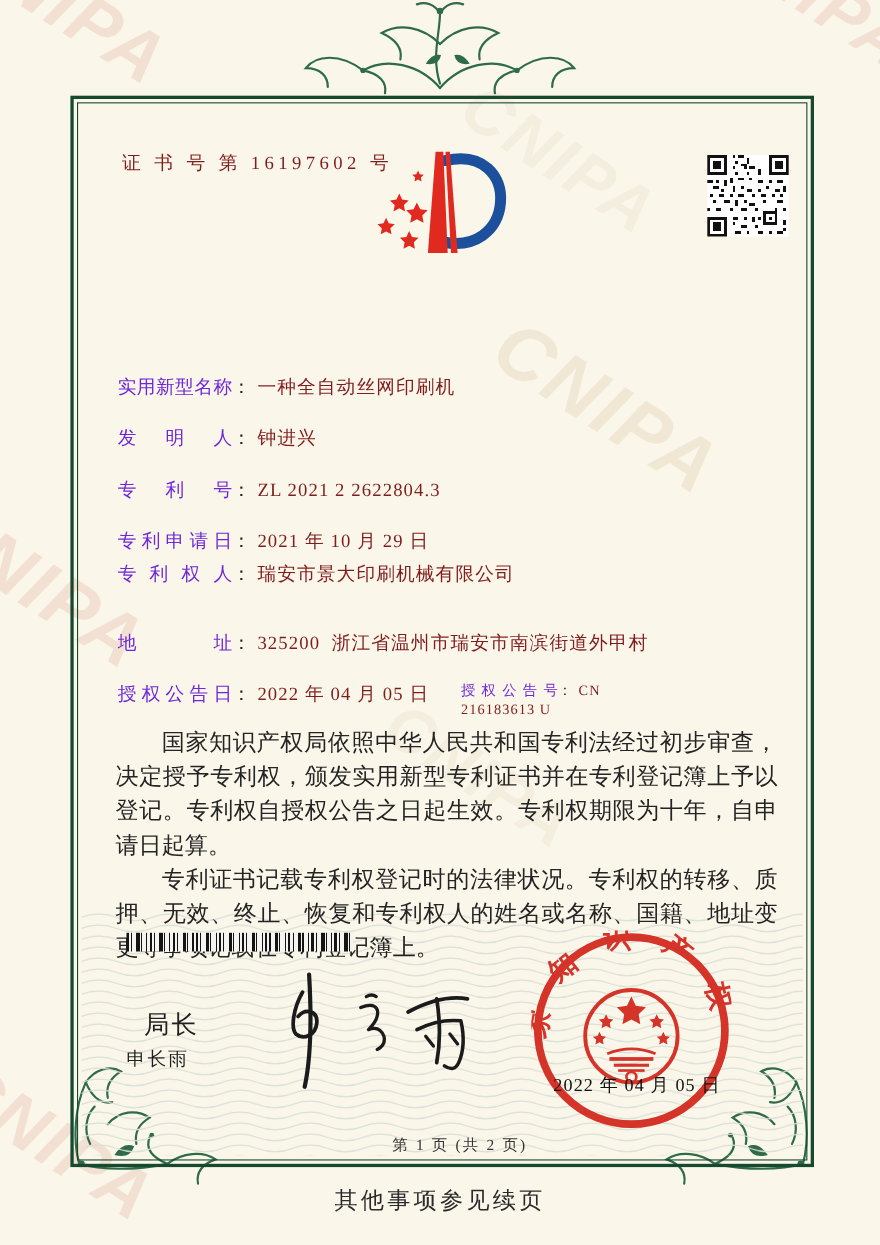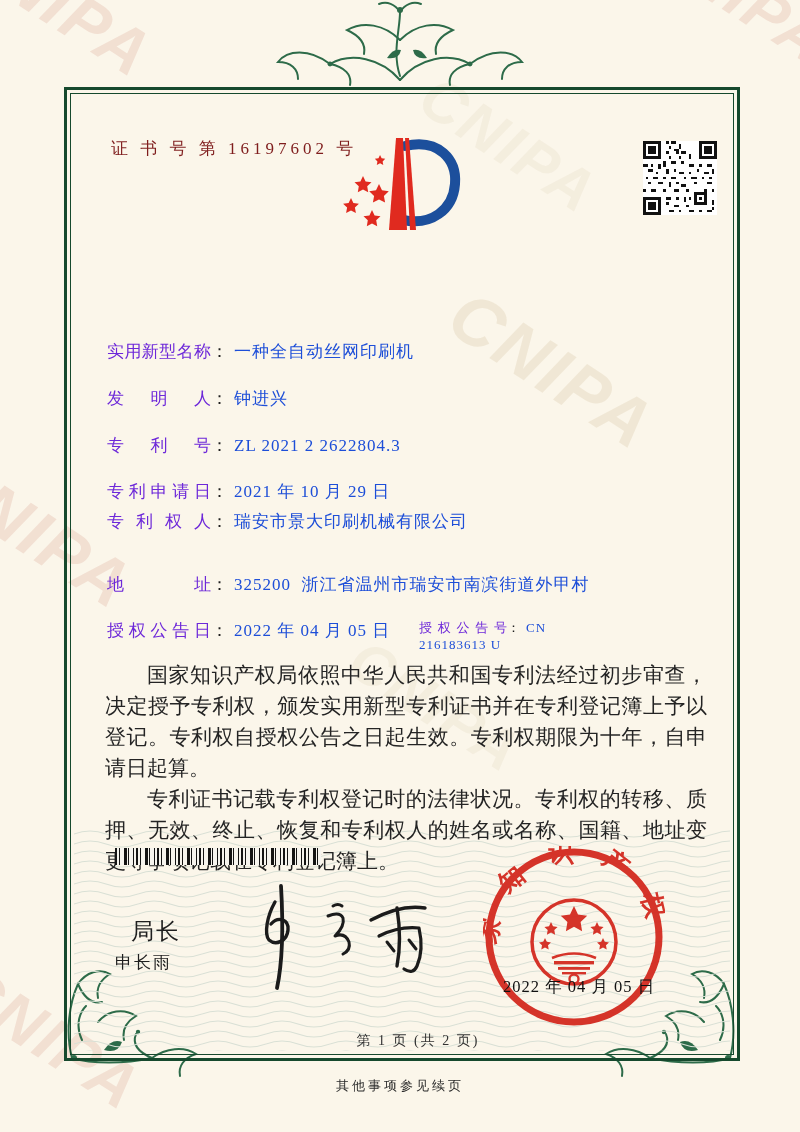--- a/index.html
+++ b/index.html
@@ -40,21 +40,21 @@
     font-size:43px;font-weight:bold;letter-spacing:9px;color:#151515;z-index:5;
   }
   
   #fields{position:absolute;left:36px;top:246px;width:600px;z-index:5;}
   .field{position:absolute;left:0;font-size:17px;white-space:nowrap;}
   .flabel{
     display:inline-block;width:104px;text-align:justify;text-align-last:justify;
     vertical-align:bottom;color:#6d28d9;
   }
   .colon{margin-right:6px;}
-  .fvalue{white-space:pre-wrap;color:#1d4ed8;letter-spacing:1px;}
+  .fvalue{white-space:pre-wrap;color:#7f1d1d;letter-spacing:1px;}
   #grant-no{position:absolute;left:312px;top:0;font-size:13px;white-space:nowrap;}
   #grant-no .flabel{width:88px;}
   
   #paras{
     position:absolute;left:34px;top:566px;width:602px;z-index:5;
     font-size:21px;line-height:31px;color:#242424;text-align:justify;
   }
   #paras p{margin:0;text-indent:2em;}
   
   #barcode{
@@ -71,21 +71,21 @@
   #seal-date{
     position:absolute;left:432px;top:882px;width:160px;font-size:16.5px;
     color:#111;letter-spacing:1px;white-space:nowrap;z-index:6;
   }
   #page-info{
     position:absolute;left:0;top:938px;width:100%;text-align:center;
     font-size:14px;color:#333;z-index:5;letter-spacing:2px;margin-left:16px;
   }
   #cont-note{
     position:absolute;left:0;top:1077px;width:100%;text-align:center;
-    font-size:13px;color:#2a2a2a;letter-spacing:3px;z-index:5;
+    font-size:21px;color:#2a2a2a;letter-spacing:3px;z-index:5;
   }
 </style>
 </head>
 <body>
 
 <div id="page">
 
   <div class="wm wm-pink" style="left:-52px;top:-36px;font-size:66px;">CNIPA</div>
   <div class="wm wm-pink" style="left:636px;top:-42px;font-size:62px;">CNIPA</div>
   <div class="wm wm-faint" style="left:410px;top:110px;font-size:60px;">CNIPA</div>

